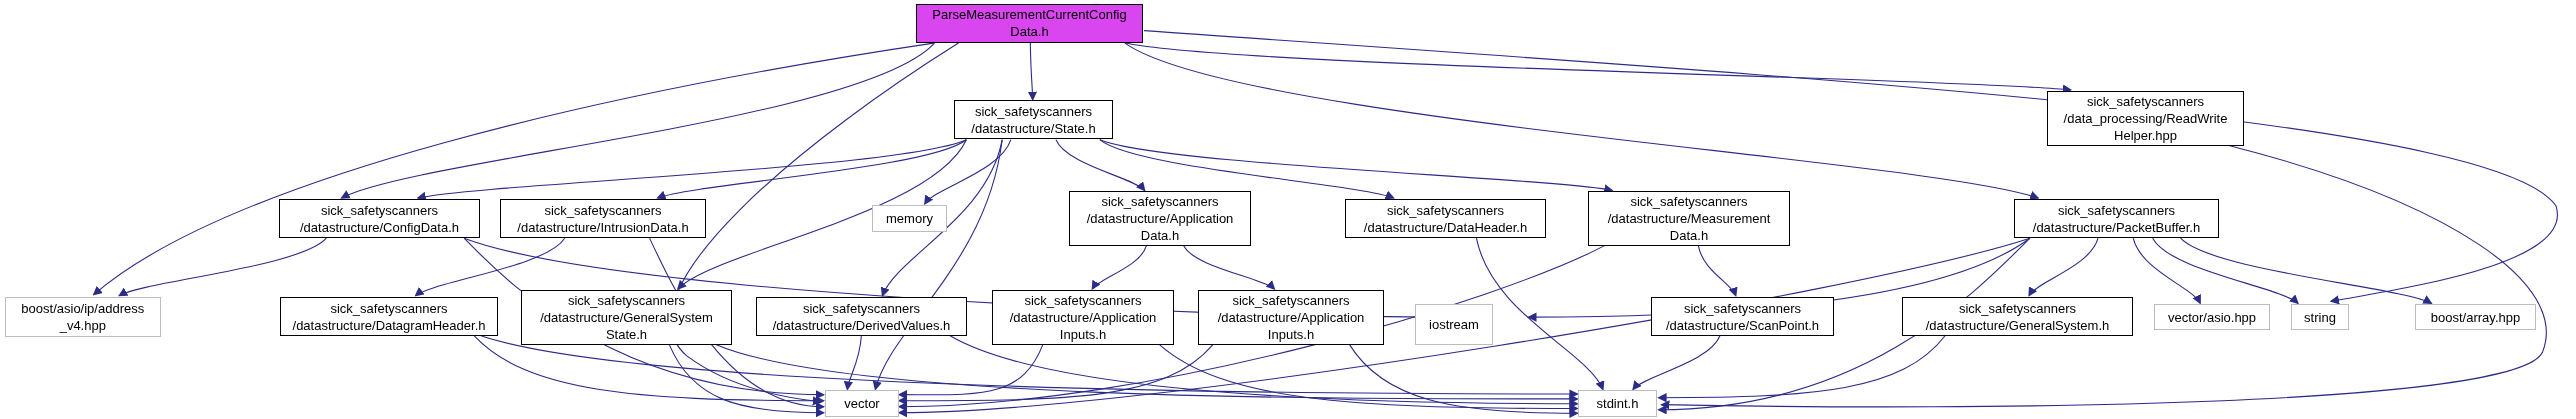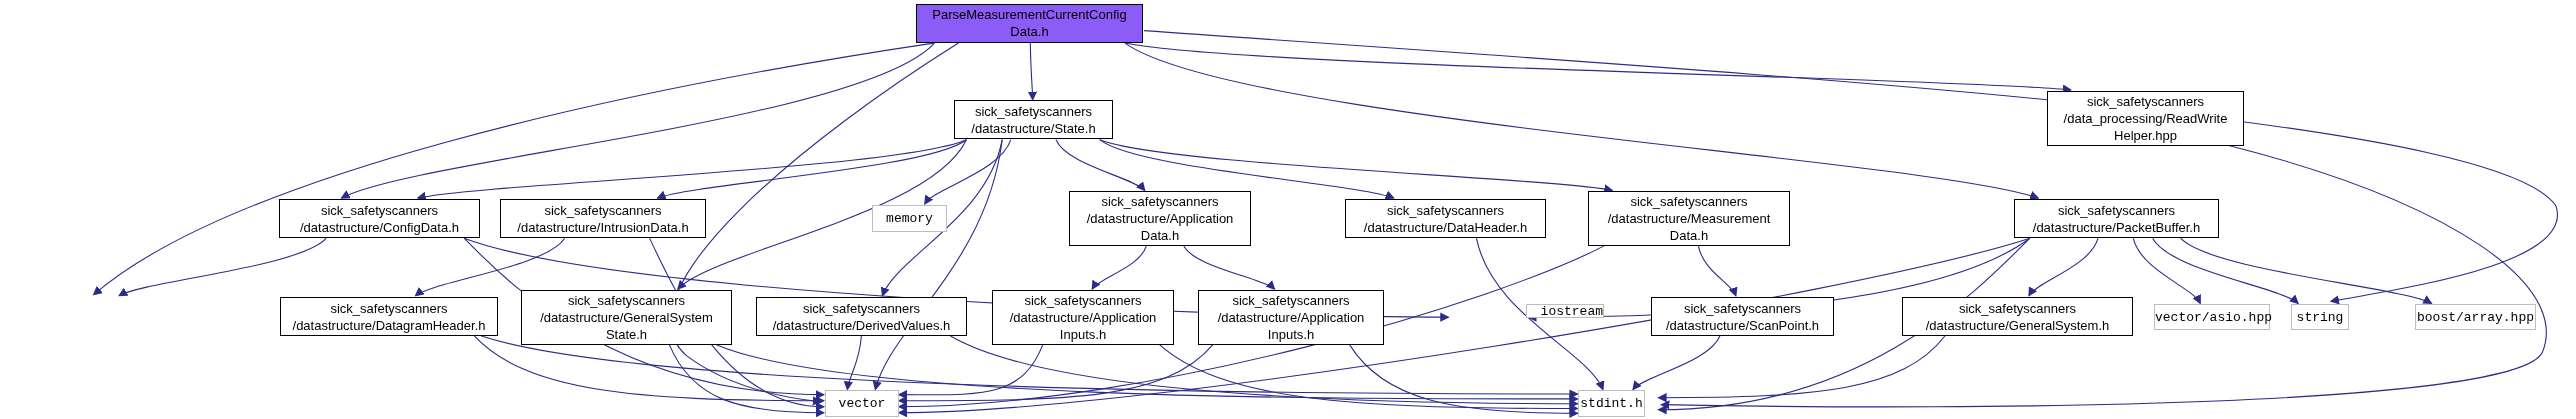--- a/index.html
+++ b/index.html
@@ -9,22 +9,22 @@
   }
   #edges{position:absolute;left:0;top:0;}
   .node{
     position:absolute;box-sizing:border-box;background:#ffffff;
     border:1px solid #000000;color:#000000;text-align:center;
     font-size:13px;line-height:17px;
     display:flex;flex-direction:column;justify-content:center;
     z-index:2;
   }
   .node span{display:block;white-space:nowrap;}
-  .node.external{border-color:#bdbdbd;font-family:Liberation Mono, monospace;}
-  .node.main{background:#8b5cf6;border-width:1.9px;border-color:#000;}
+  .node.external{border-color:#bdbdbd;}
+  .node.main{background:#d946ef;border-width:1.9px;border-color:#000;}
 </style>
 </head>
 <body>
 
 <div id="graph">
     <svg id="edges" width="2576" height="420" viewBox="0 0 2693 439">
       <defs>
         <marker id="arr" viewBox="0 0 10 10" refX="8.5" refY="5" markerWidth="8.5" markerHeight="8.5" orient="auto">
           <path d="M0,0 L10,5 L0,10 z" fill="#2b2b88"></path>
         </marker>
@@ -111,20 +111,24 @@
     </div>
     <div class="node internal" style="left: 1588px; top: 191px; width: 202px; height: 55px;">
       <span>sick_safetyscanners</span>
       <span>/datastructure/Measurement</span>
       <span>Data.h</span>
     </div>
     <div class="node internal" style="left: 2014px; top: 199px; width: 205px; height: 39px;">
       <span>sick_safetyscanners</span>
       <span>/datastructure/PacketBuffer.h</span>
     </div>
+    <div class="node external" style="left: 4.8px; top: 297px; width: 156px; height: 40px;">
+      <span>boost/asio/ip/address</span>
+      <span>_v4.hpp</span>
+    </div>
     <div class="node internal" style="left: 280px; top: 297px; width: 218px; height: 39px;">
       <span>sick_safetyscanners</span>
       <span>/datastructure/DatagramHeader.h</span>
     </div>
     <div class="node internal" style="left: 521px; top: 290px; width: 211px; height: 55px;">
       <span>sick_safetyscanners</span>
       <span>/datastructure/GeneralSystem</span>
       <span>State.h</span>
     </div>
     <div class="node internal" style="left: 756px; top: 297px; width: 211px; height: 39px;">
@@ -134,21 +138,21 @@
     <div class="node internal" style="left: 992px; top: 290px; width: 182px; height: 55px;">
       <span>sick_safetyscanners</span>
       <span>/datastructure/Application</span>
       <span>Inputs.h</span>
     </div>
     <div class="node internal" style="left: 1198px; top: 290px; width: 186px; height: 55px;">
       <span>sick_safetyscanners</span>
       <span>/datastructure/Application</span>
       <span>Inputs.h</span>
     </div>
-    <div class="node external" style="left: 1526px; top: 304px; width: 78px; height: 14px; text-align: right;">
+    <div class="node external" style="left: 1415px; top: 304px; width: 78px; height: 41px;">
       <span>iostream</span>
     </div>
     <div class="node internal" style="left: 1651px; top: 297px; width: 183px; height: 39px;">
       <span>sick_safetyscanners</span>
       <span>/datastructure/ScanPoint.h</span>
     </div>
     <div class="node internal" style="left: 1902px; top: 297px; width: 231px; height: 39px;">
       <span>sick_safetyscanners</span>
       <span>/datastructure/GeneralSystem.h</span>
     </div>
@@ -157,17 +161,17 @@
     </div>
     <div class="node external" style="left: 2291px; top: 304px; width: 58px; height: 26px; justify-content: center;">
       <span>string</span>
     </div>
     <div class="node external" style="left: 2415px; top: 304px; width: 121px; height: 26px;">
       <span>boost/array.hpp</span>
     </div>
     <div class="node external" style="left: 825px; top: 390px; width: 74px; height: 27px;">
       <span>vector</span>
     </div>
-    <div class="node external" style="left: 1578px; top: 390px; width: 67px; height: 27px;">
+    <div class="node external" style="left: 1578px; top: 390px; width: 79px; height: 27px;">
       <span>stdint.h</span>
     </div>
   </div>
 
 
 </body></html>

